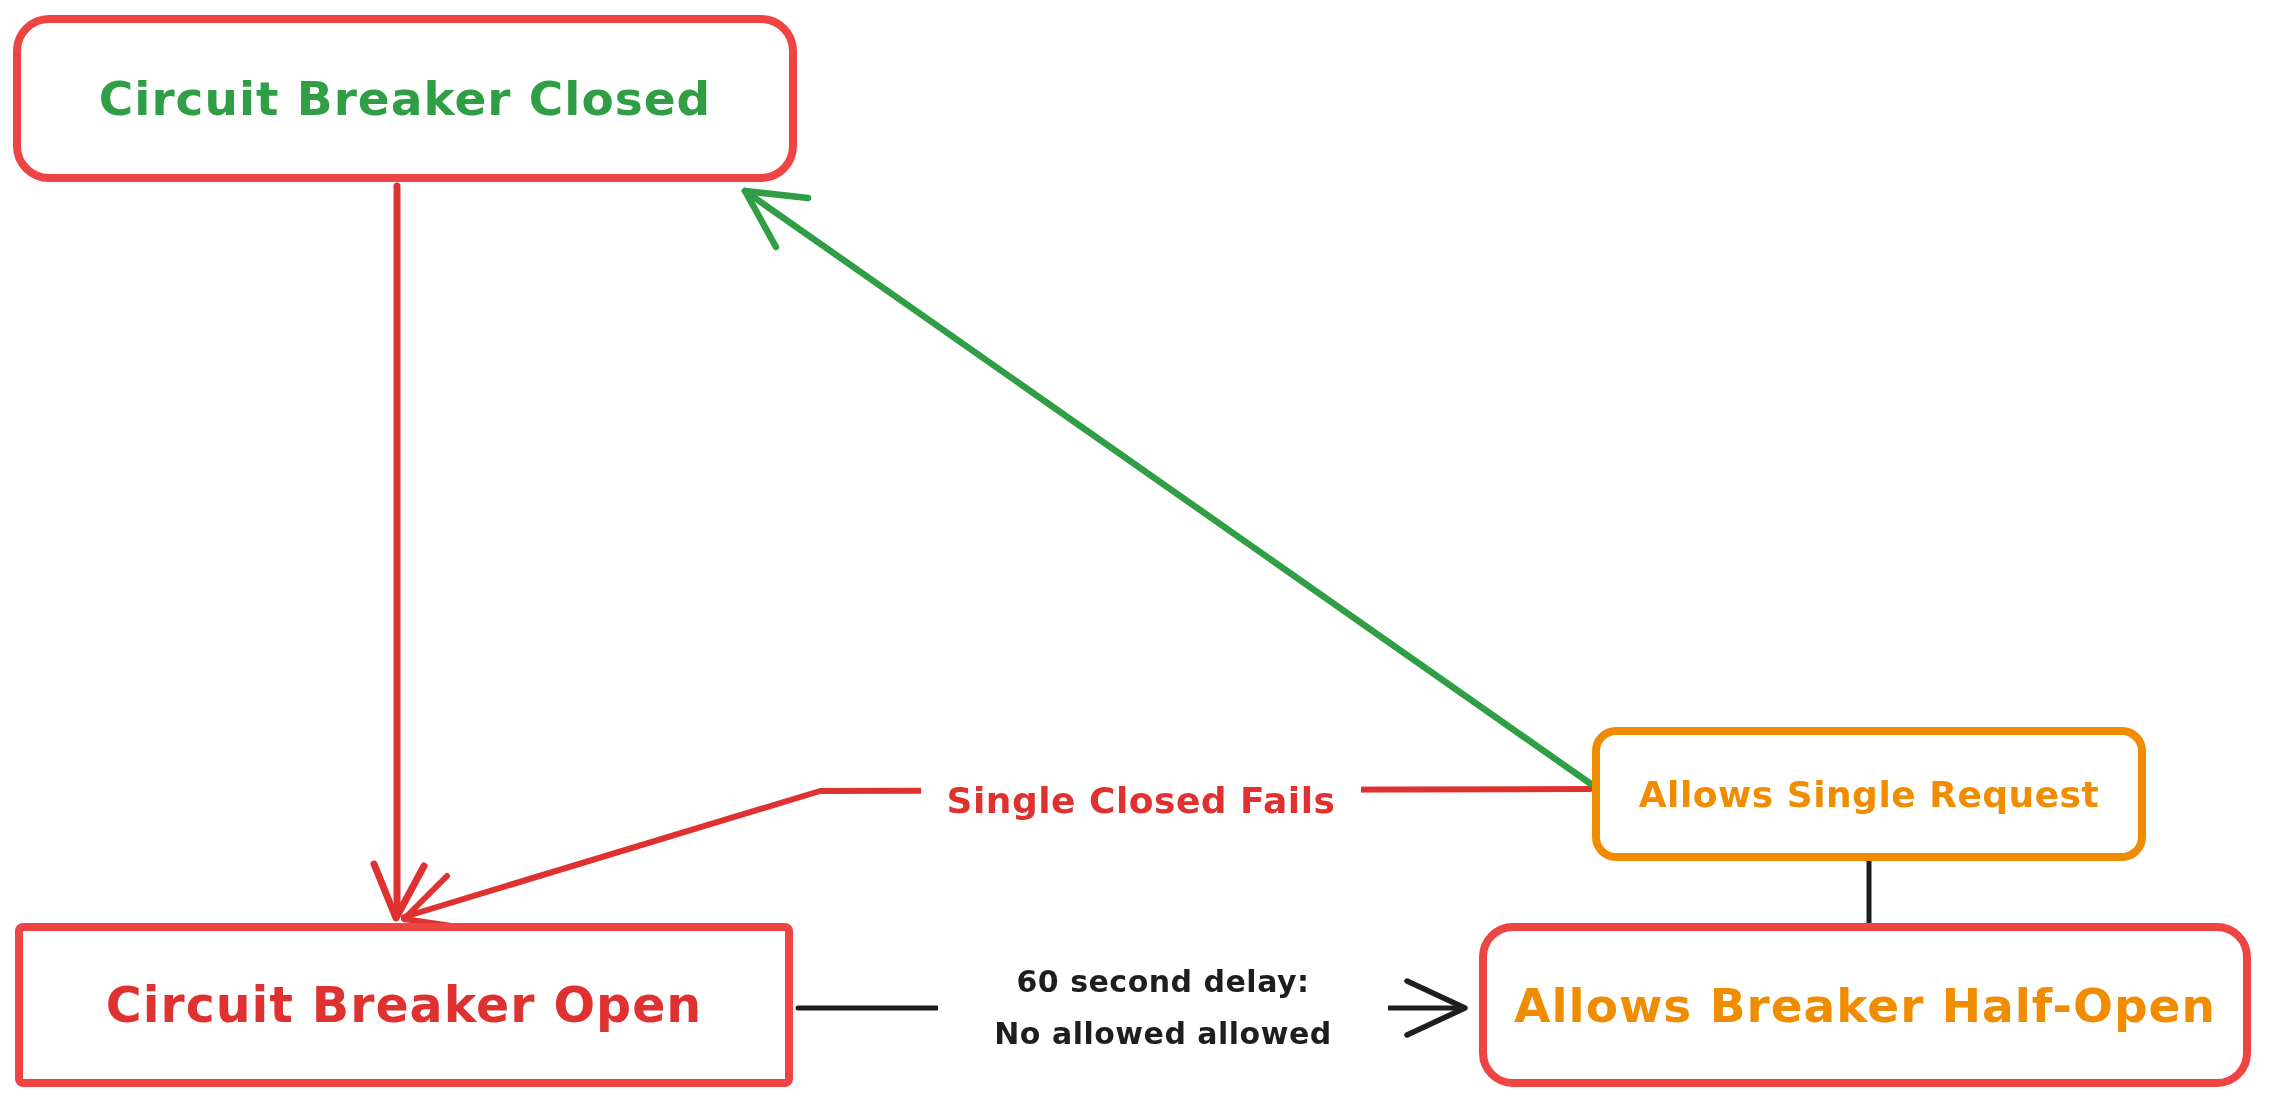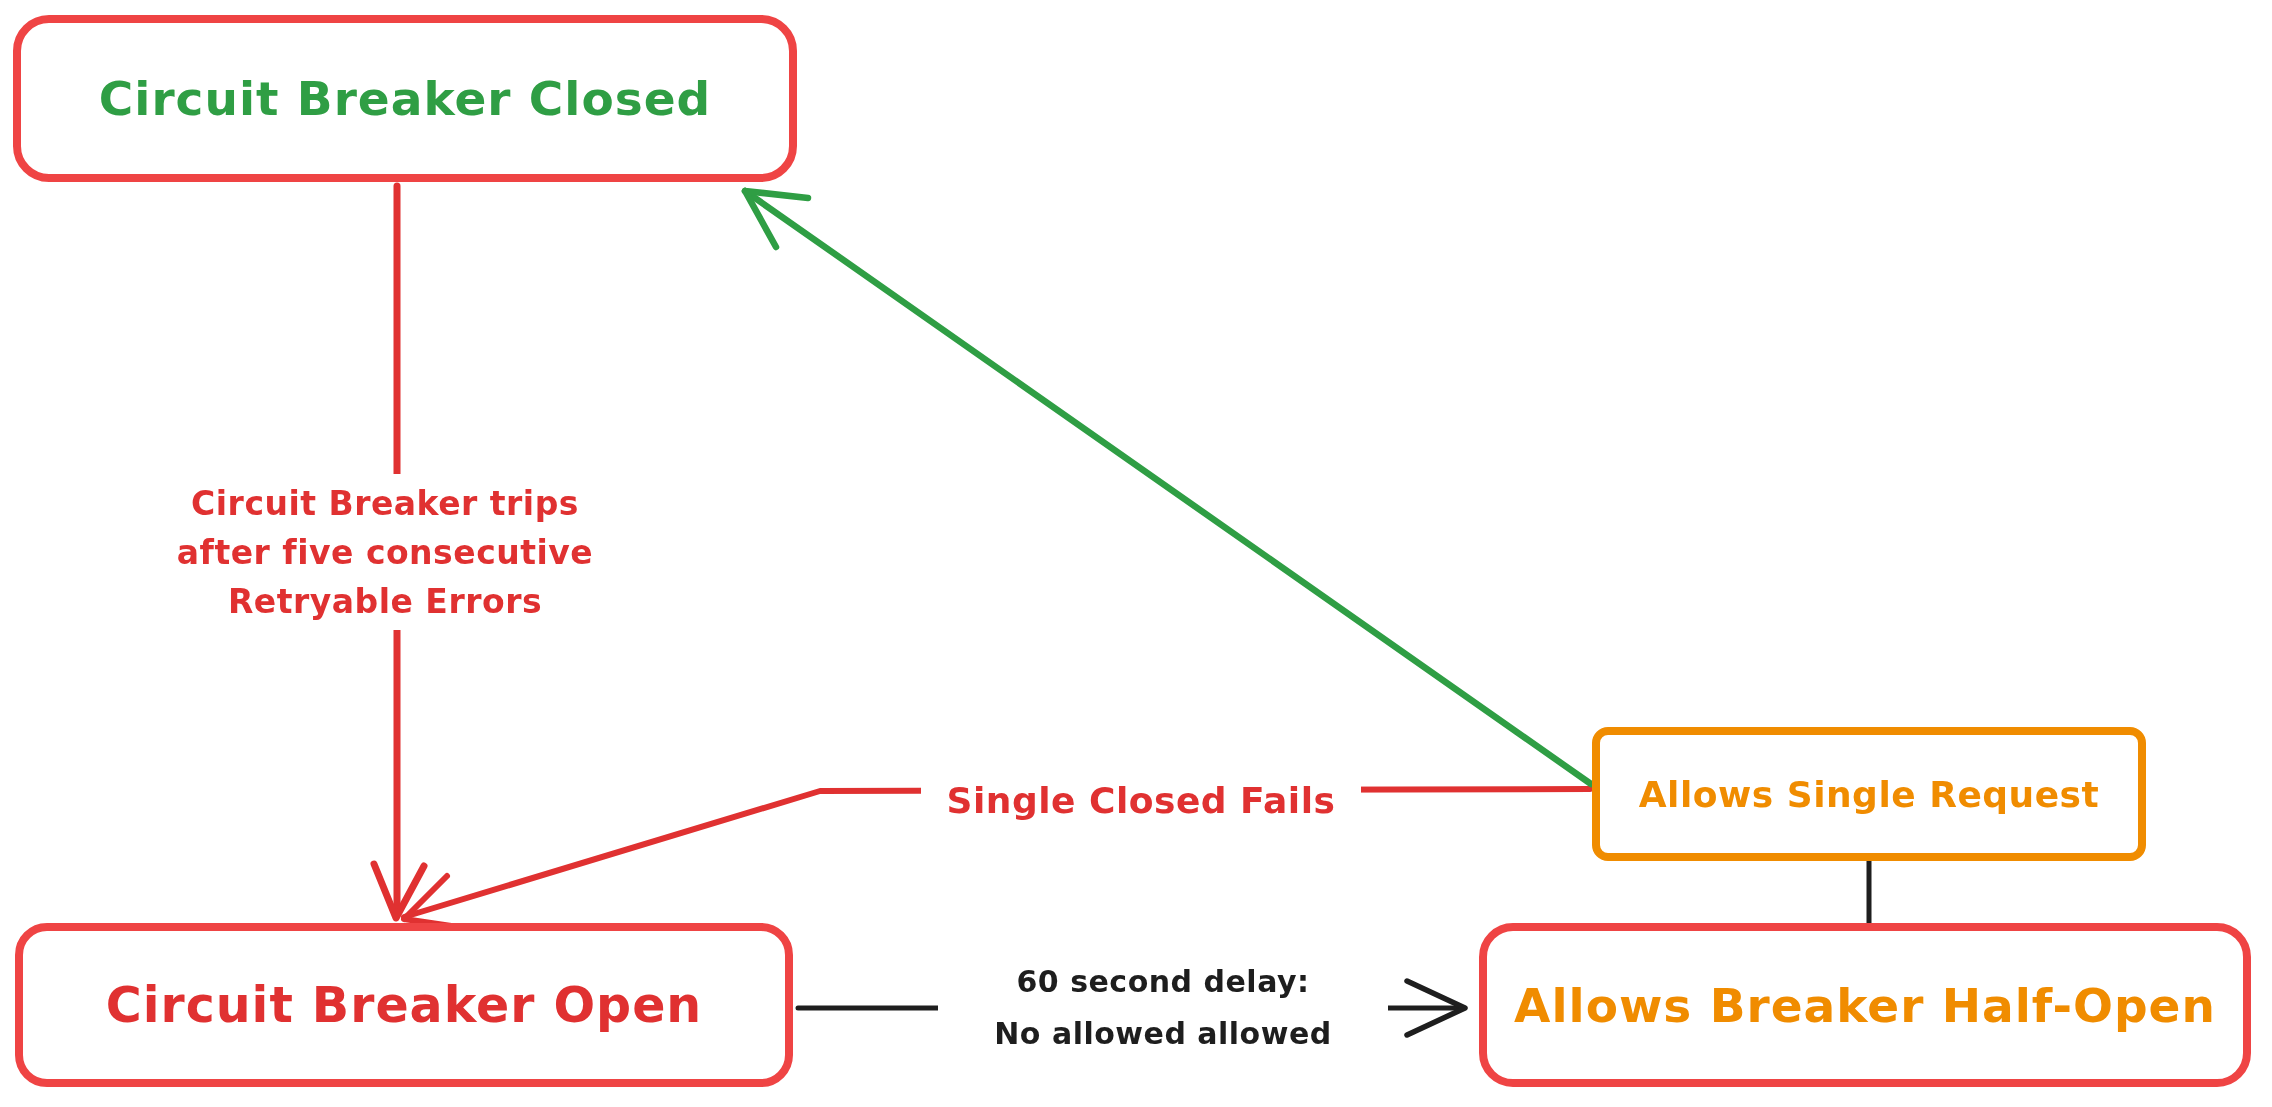--- a/index.html
+++ b/index.html
@@ -27,23 +27,23 @@
     justify-content: center;
     box-sizing: border-box;
   }
   .node .title {
     font-weight: 700;
     letter-spacing: 1px;
     white-space: nowrap;
     text-align: center;
   }
   .node-closed   { left: 13px;   top: 15px;  width: 784px; height: 167px; border-radius: 36px; }
-  .node-open     { left: 15px;   top: 923px; width: 778px; height: 164px; border-radius: 32px; }
+  .node-open     { left: 15px;   top: 923px; width: 778px; height: 164px; border-radius: 8px; }
   .node-halfopen { left: 1479px; top: 923px; width: 772px; height: 164px; border-radius: 34px; }
-  .node-allows   { left: 1592px; top: 727px; width: 554px; height: 134px; border-radius: 16px;
+  .node-allows   { left: 1592px; top: 727px; width: 554px; height: 134px; border-radius: 24px;
                    border-color: #f08c00; }
   .node-closed .title   { color: #2f9e44; font-size: 47px; }
   .node-open .title     { color: #e03131; font-size: 49px; }
   .node-halfopen .title { color: #f08c00; font-size: 47px; }
   .node-allows .title   { color: #f08c00; font-size: 36px; font-weight: 700; letter-spacing: 0.5px; }
 
   .edge-label {
     position: absolute;
     z-index: 3;
     background: #ffffff;
@@ -103,25 +103,20 @@
   </div>
 
   <div class="node node-halfopen">
     <span class="title">Allows Breaker Half-Open</span>
   </div>
 
   <div class="node node-allows">
     <span class="title">Allows Single Request</span>
   </div>
 
-  <div class="edge-label label-trips">
-    <span>Circuit Breaker trips</span>
-    <span>after five consecutive</span>
-    <span>Retryable Errors</span>
-  </div>
 
 
   <div class="edge-label label-fails">
     <span>Single Closed Fails</span>
   </div>
 
   <div class="edge-label label-delay">
     <span>60 second delay:</span>
     <span>No allowed allowed</span>
   </div>

